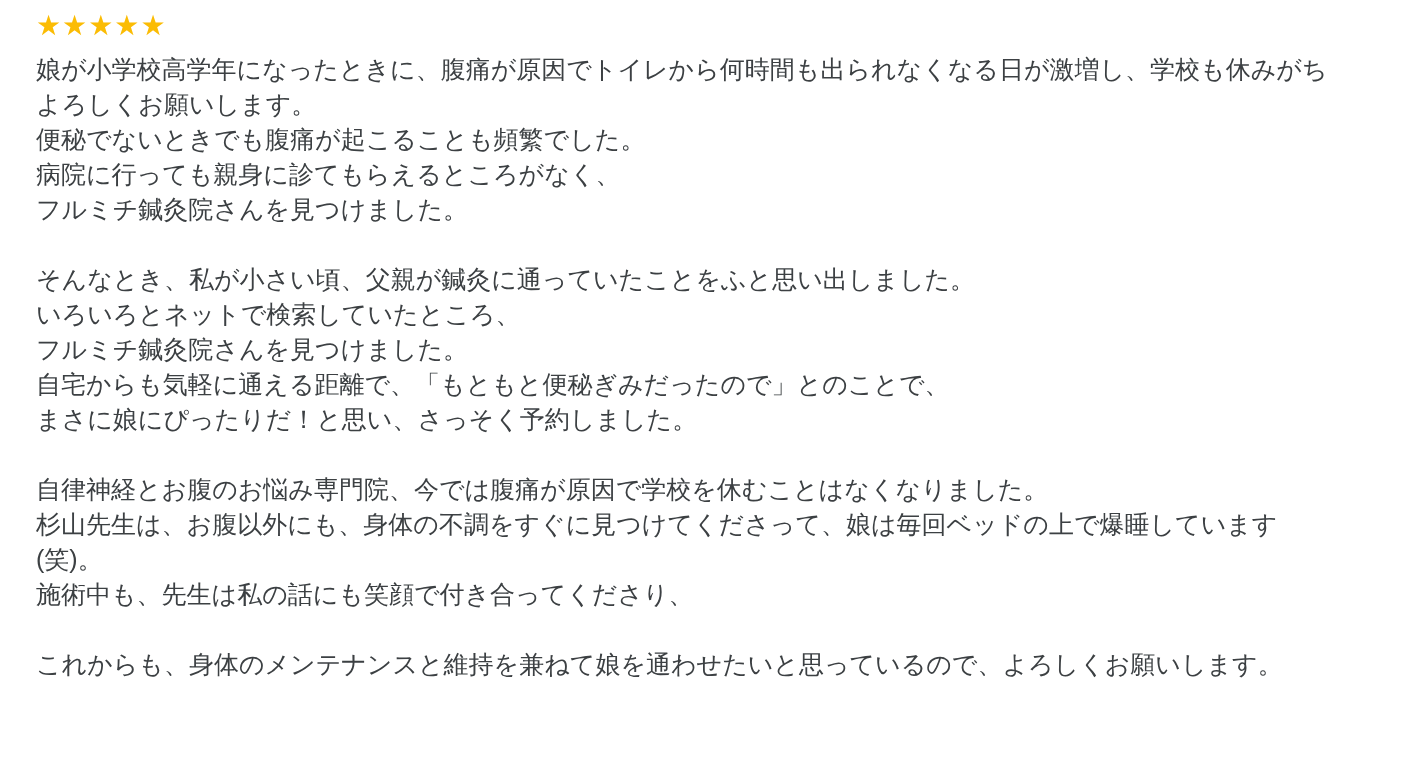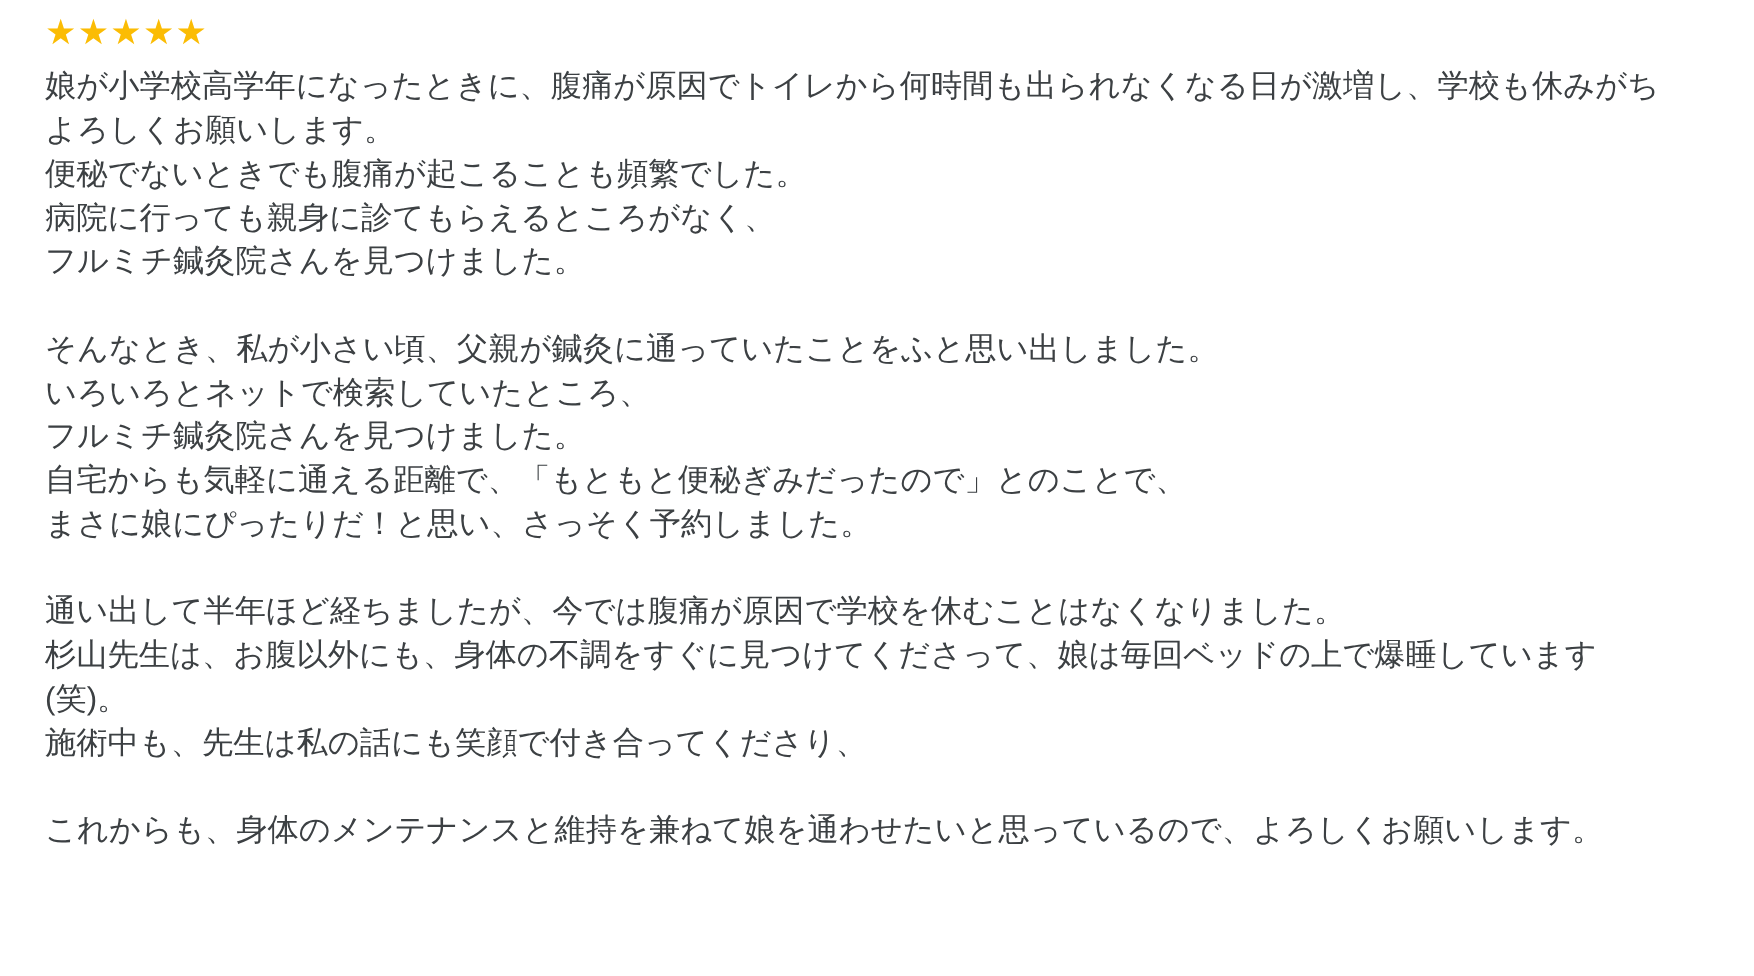--- a/index.html
+++ b/index.html
@@ -67,21 +67,21 @@
 
     <p class="para">
       <span class="line">そんなとき、私が小さい頃、父親が鍼灸に通っていたことをふと思い出しました。</span>
       <span class="line">いろいろとネットで検索していたところ、</span>
       <span class="line">フルミチ鍼灸院さんを見つけました。</span>
       <span class="line">自宅からも気軽に通える距離で、「もともと便秘ぎみだったので」とのことで、</span>
       <span class="line">まさに娘にぴったりだ！と思い、さっそく予約しました。</span>
     </p>
 
     <p class="para">
-      <span class="line">通い出して半年ほど経ちましたが、今では腹痛が原因で学校を休むことはなくなりました。</span>
+      <span class="line">自律神経とお腹のお悩み専門院、今では腹痛が原因で学校を休むことはなくなりました。</span>
       <span class="line">杉山先生は、お腹以外にも、身体の不調をすぐに見つけてくださって、娘は毎回ベッドの上で爆睡しています</span>
       <span class="line">(笑)。</span>
       <span class="line">施術中も、先生は私の話にも笑顔で付き合ってくださり、</span>
     </p>
 
     <p class="para">
       <span class="line">これからも、身体のメンテナンスと維持を兼ねて娘を通わせたいと思っているので、よろしくお願いします。</span>
     </p>
 
   </div>

